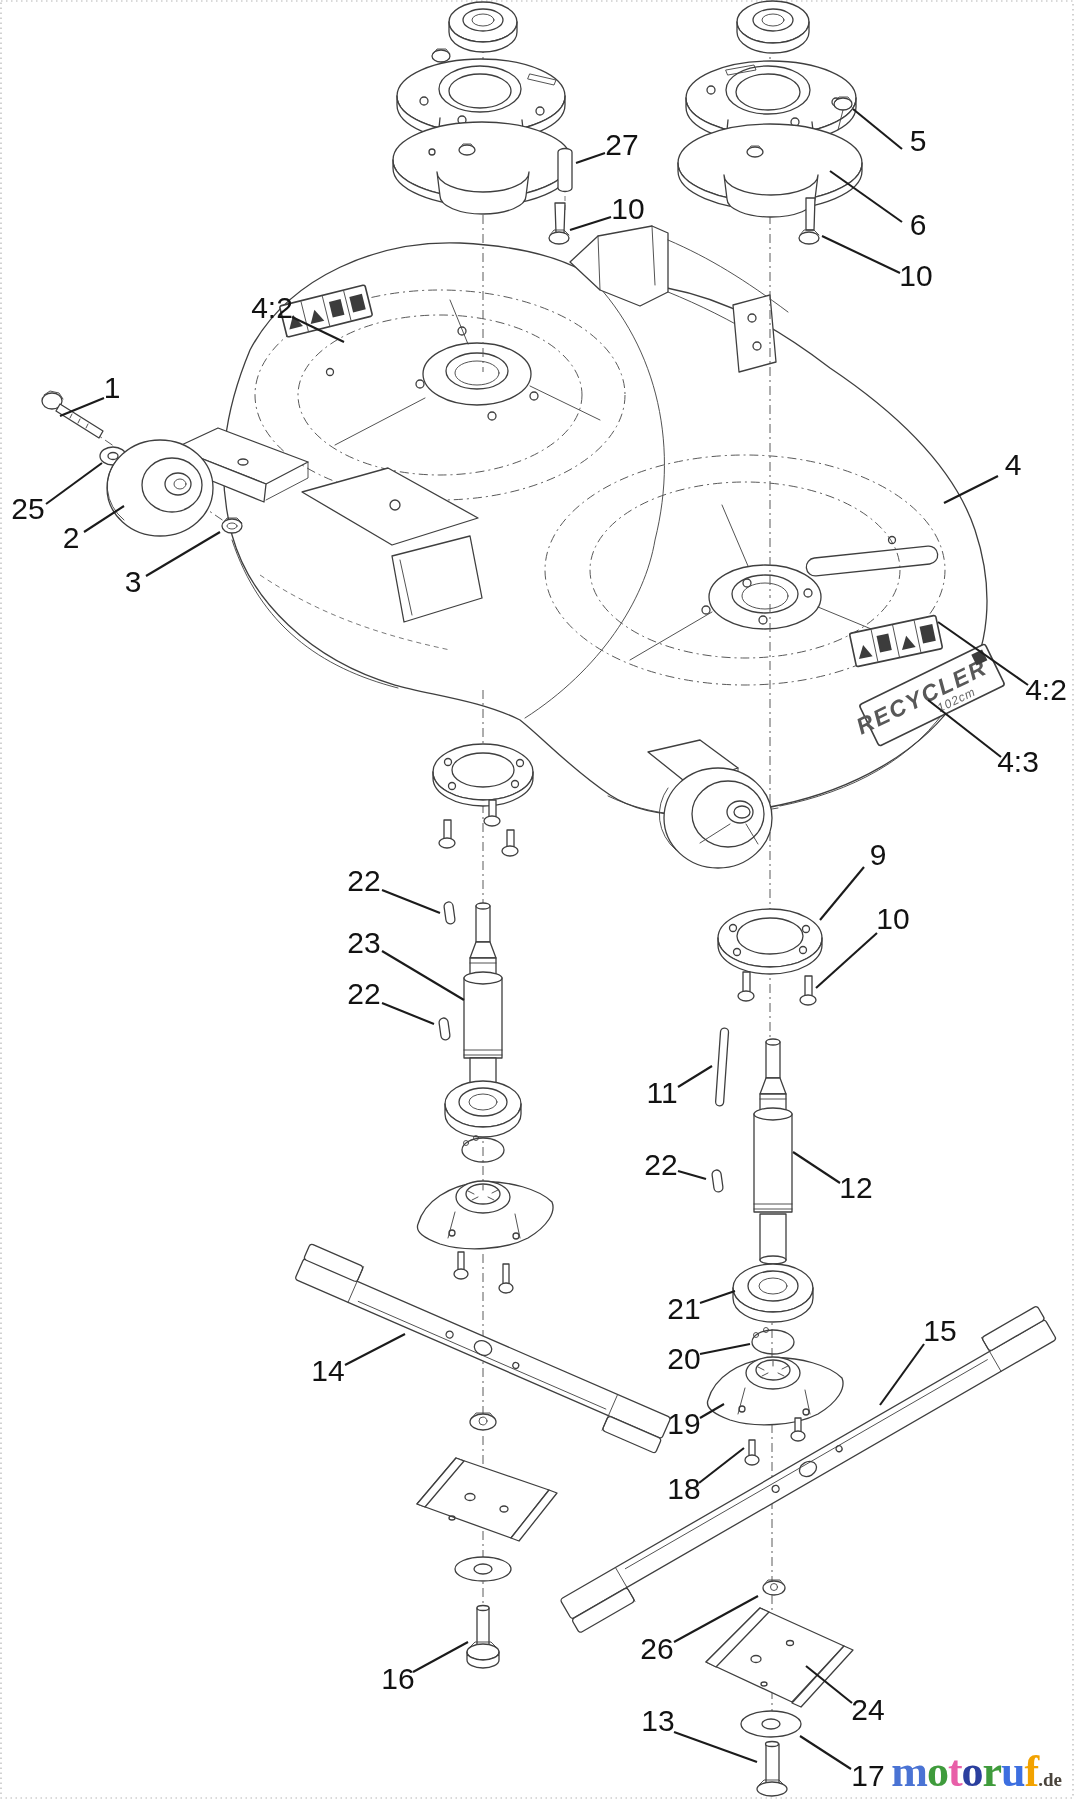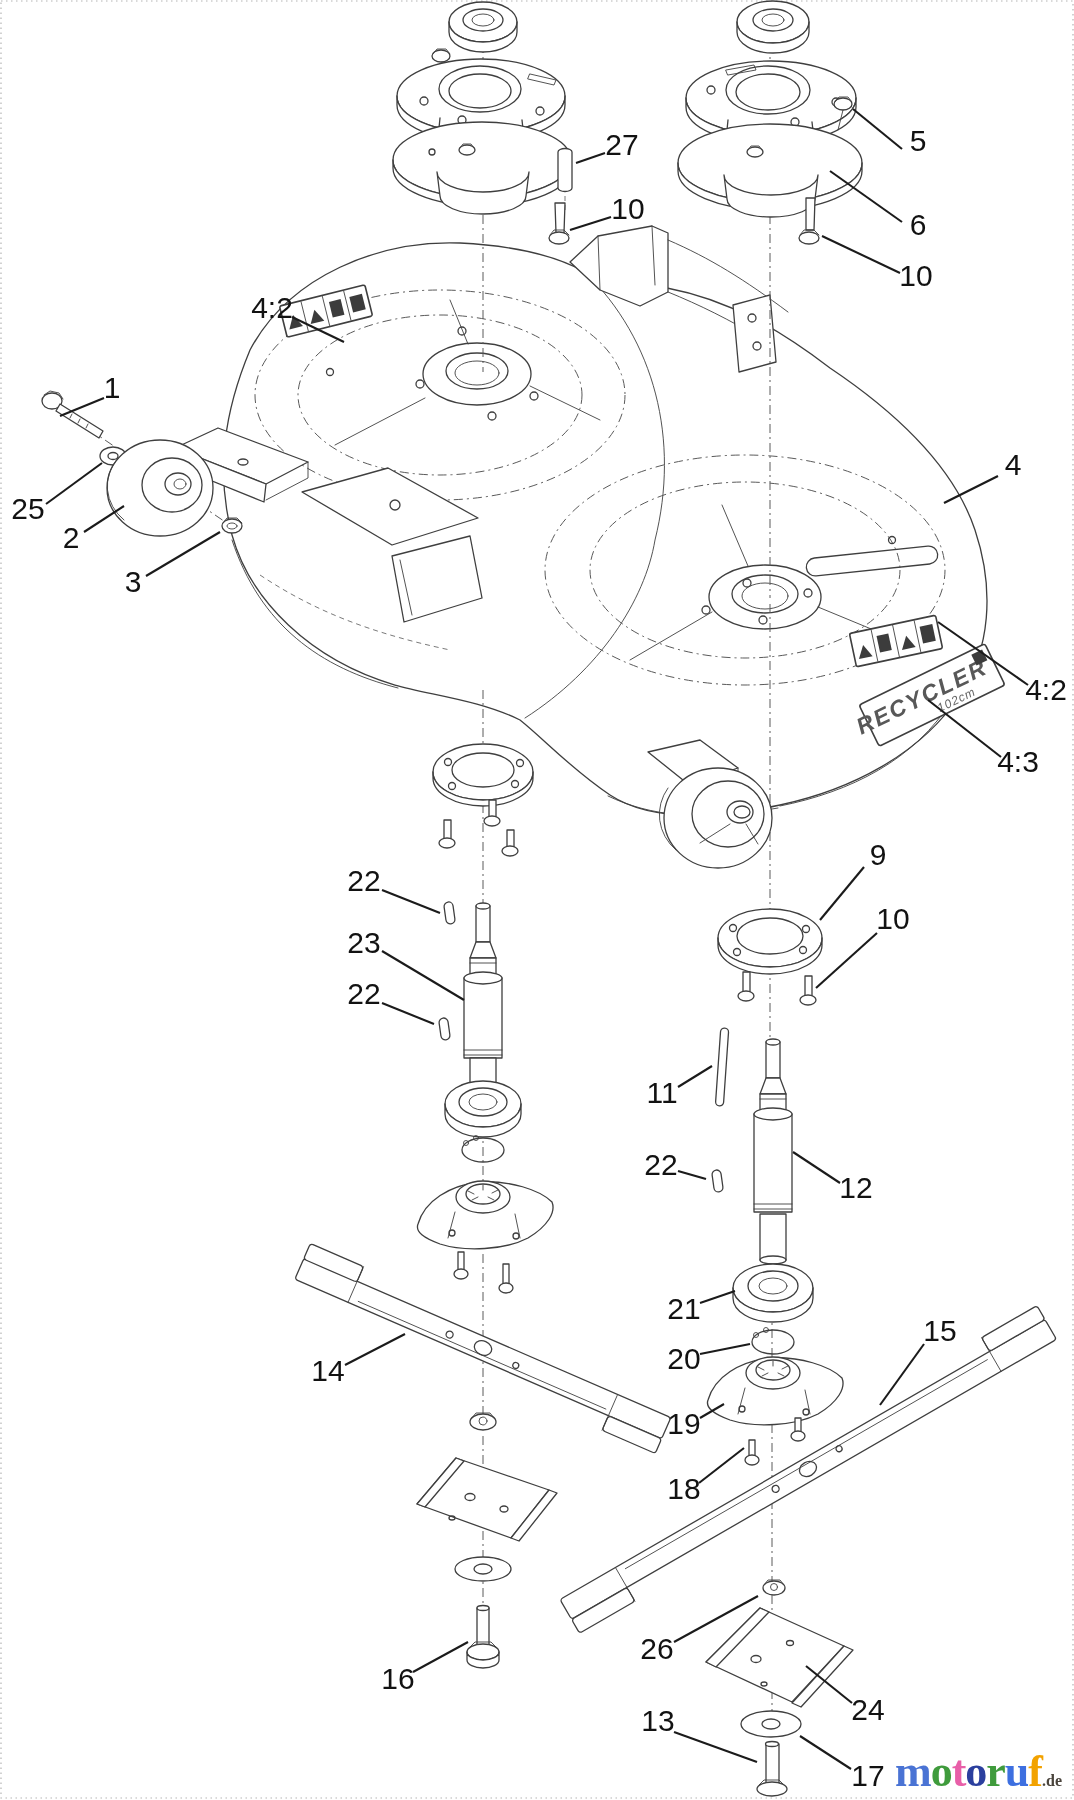--- a/index.html
+++ b/index.html
@@ -16,21 +16,21 @@
   text.callout{font-family:"Liberation Sans",sans-serif;font-size:30px;fill:#121212;
                text-anchor:middle;dominant-baseline:middle;}
   .glyph{fill:#3c3c3c;stroke:none;}
   .decal-title{font-family:"Liberation Sans",sans-serif;font-weight:bold;font-style:italic;
                font-size:23px;letter-spacing:2px;fill:#585858;text-anchor:middle;}
   .decal-sub{font-family:"Liberation Sans",sans-serif;font-style:italic;font-size:12px;
              fill:#666;text-anchor:middle;letter-spacing:1px;}
   .frame{fill:none;stroke:#b4b4b4;stroke-width:1.2;stroke-dasharray:1.5 3.5;}
   .logo{position:absolute;right:12px;bottom:6px;font-family:"Liberation Serif",serif;
         font-weight:bold;font-size:44px;line-height:1;letter-spacing:-1px;white-space:nowrap;}
-  .logo .suffix{font-size:16px;font-weight:bold;letter-spacing:0;}
+  .logo .suffix{font-size:19px;font-weight:bold;letter-spacing:0;}
 </style>
 </head>
 <body>
 
 <div class="page">
 <svg width="1074" height="1800" viewBox="0 0 1074 1800">
 
   <rect class="frame" x="1" y="1" width="1072" height="1797"></rect>
 
   <g>

